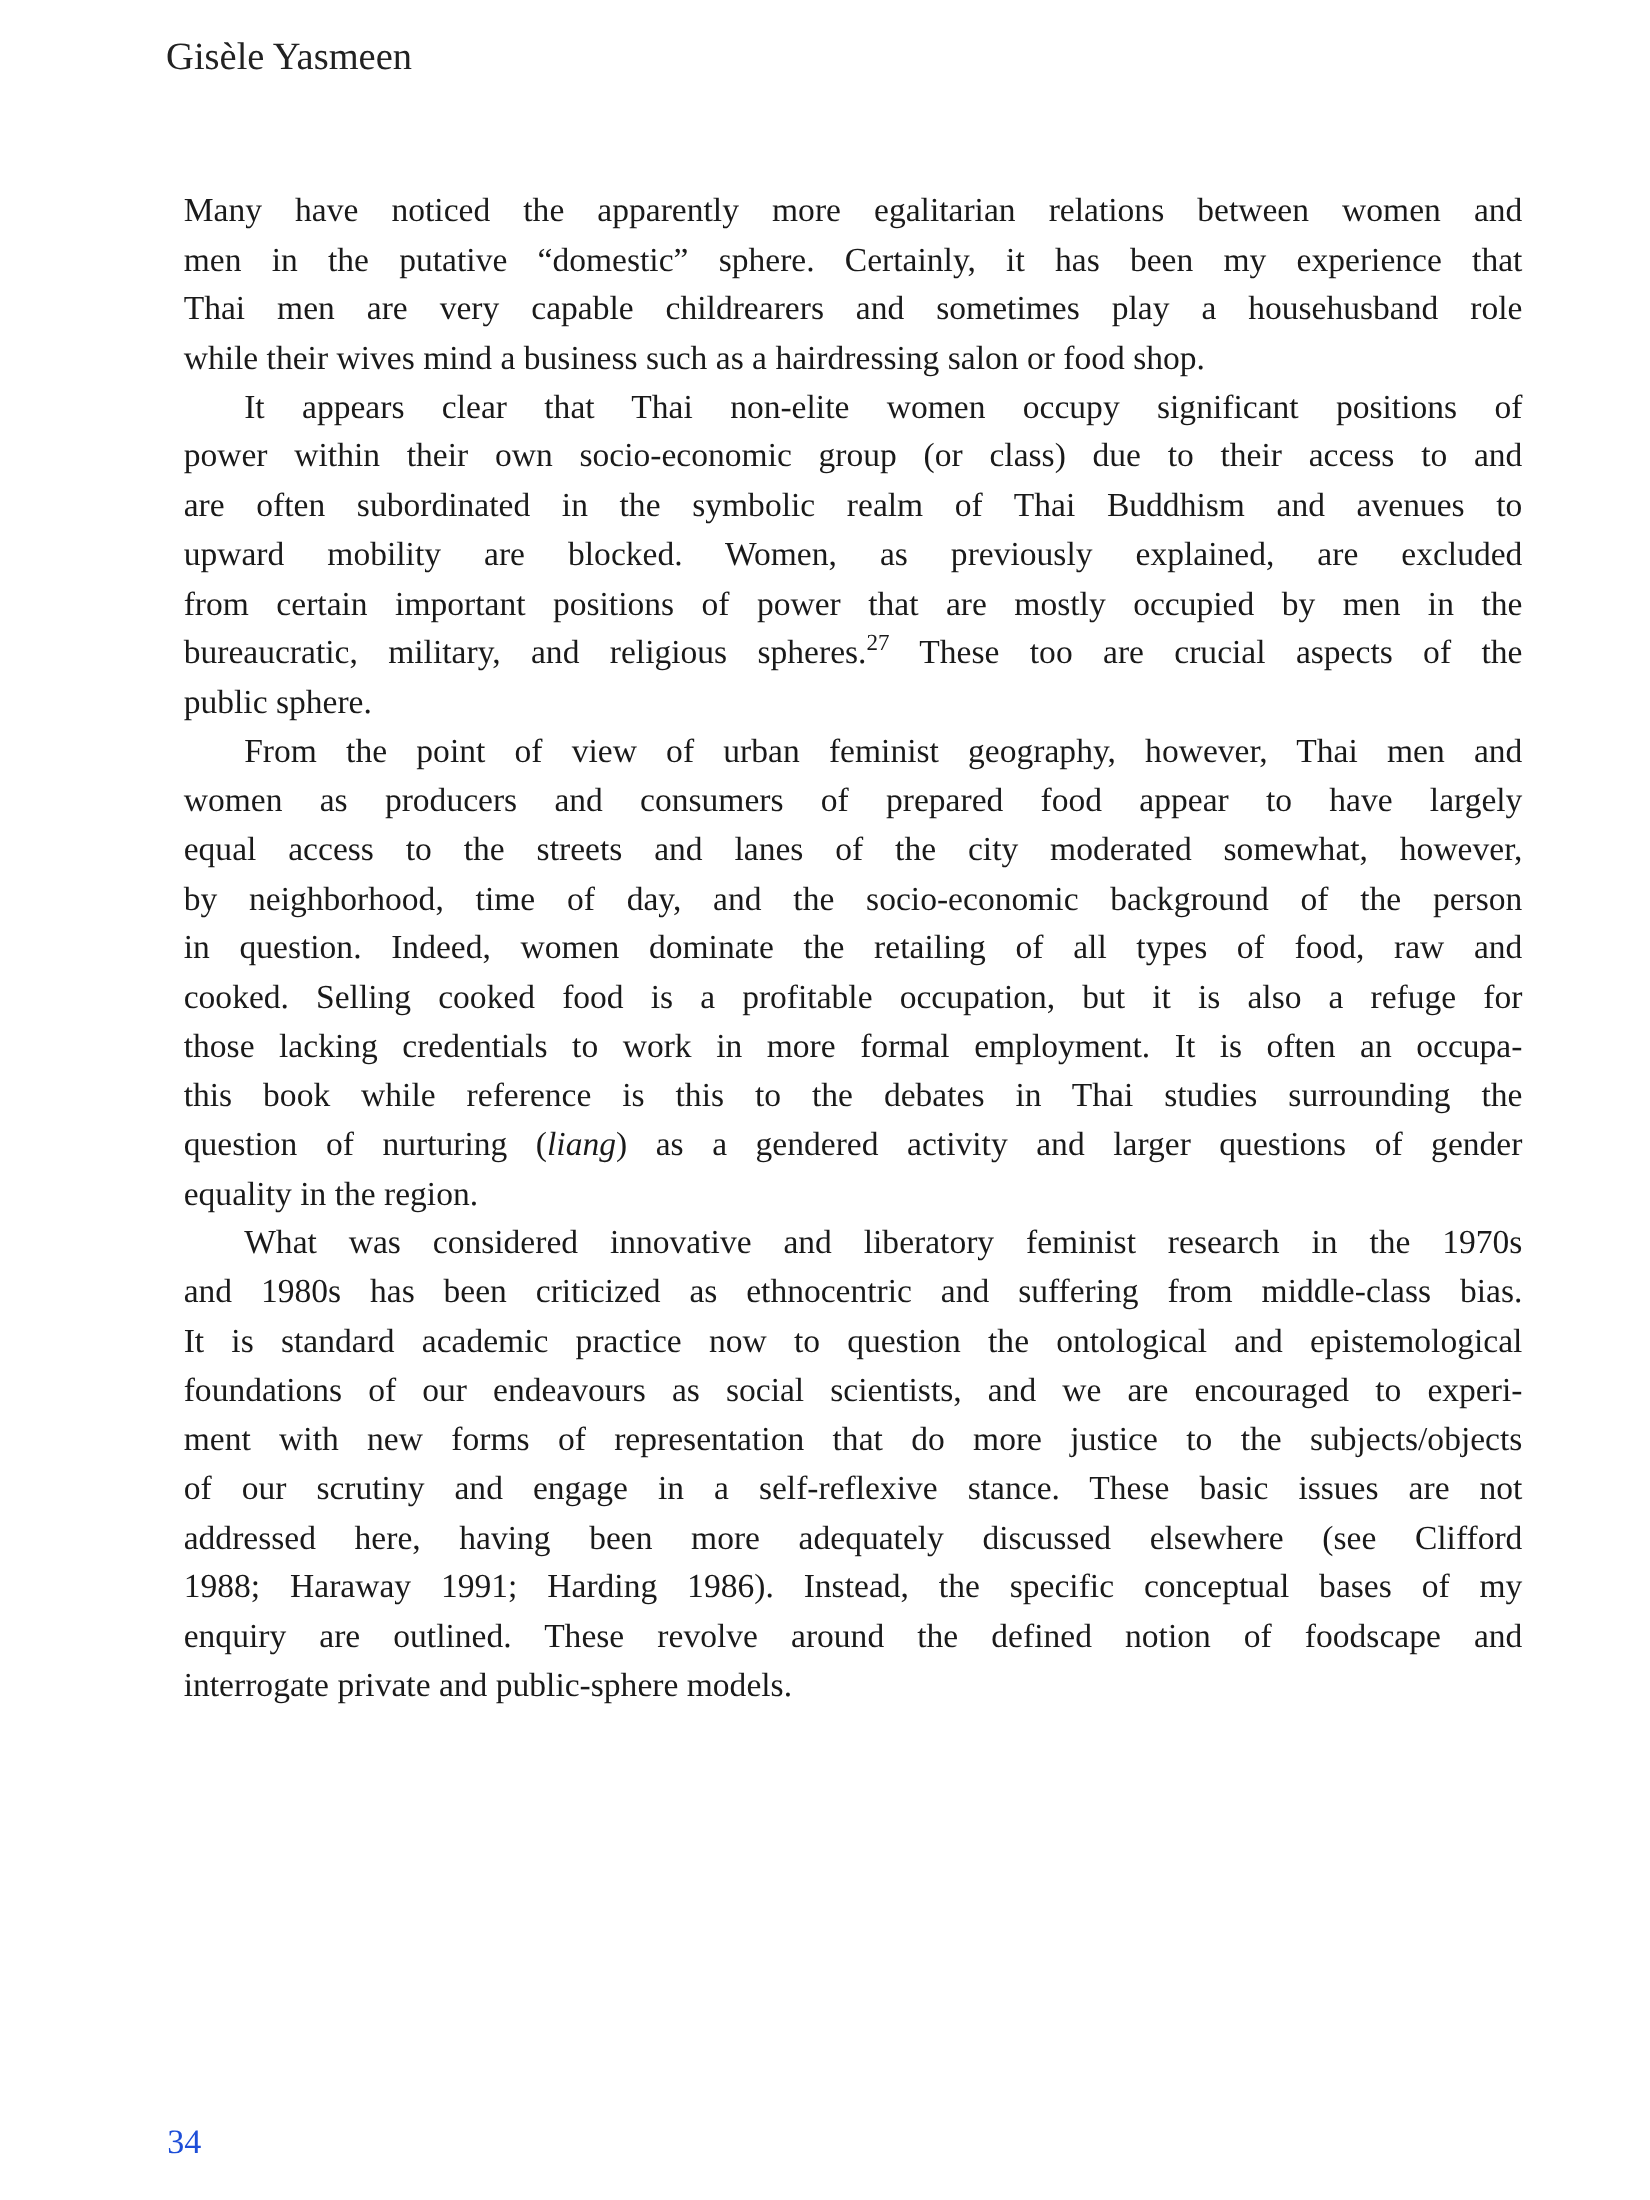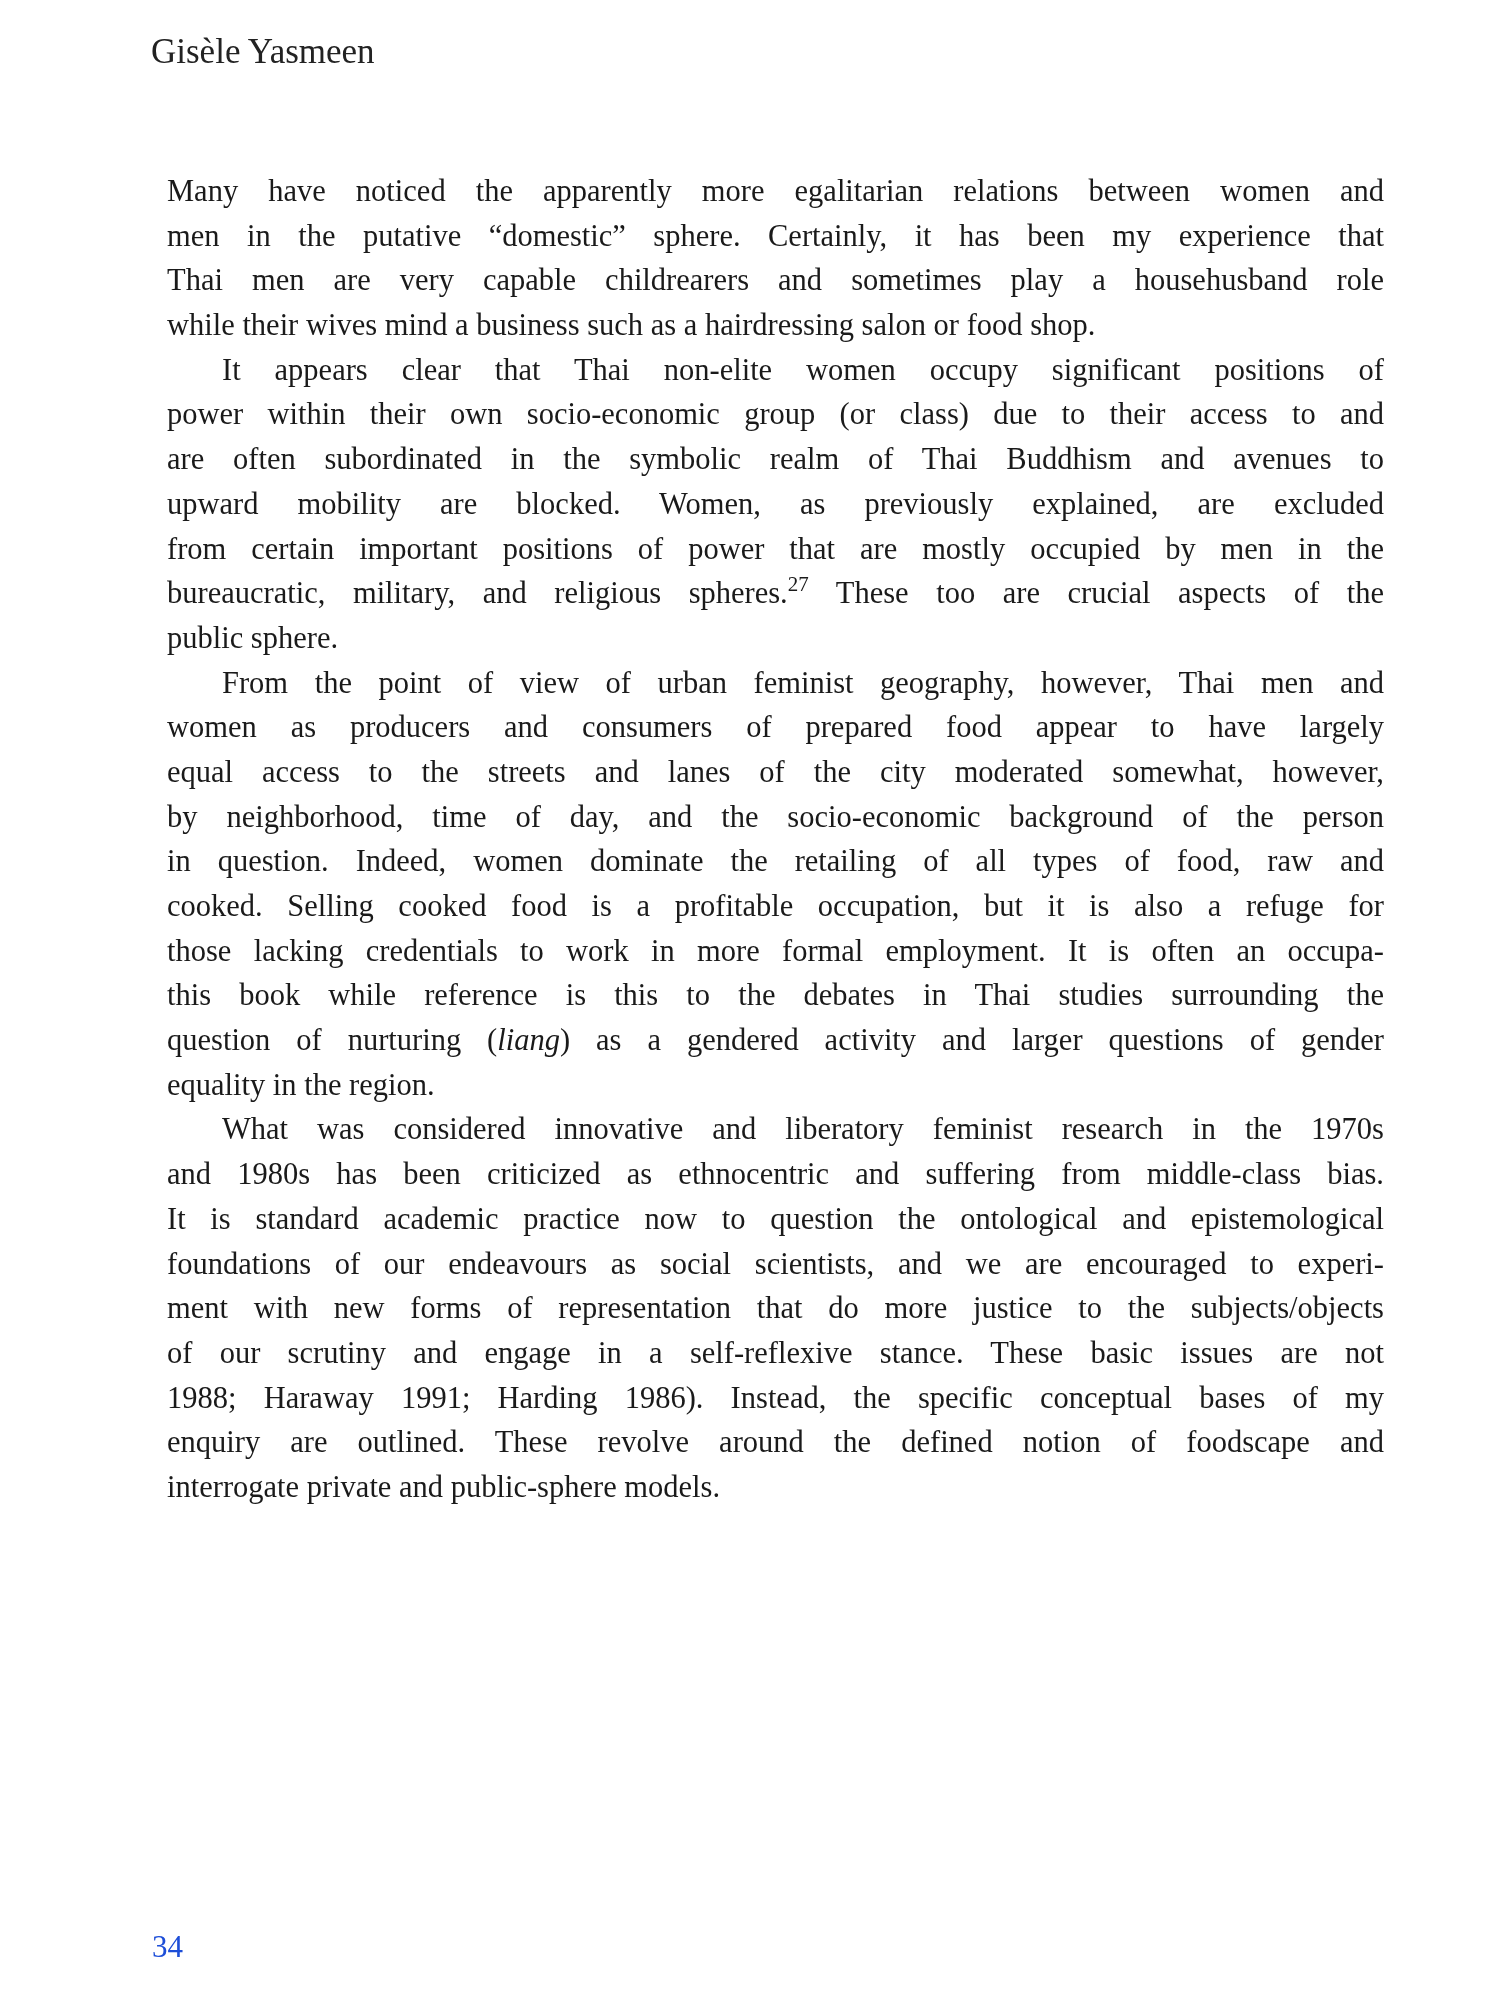--- a/index.html
+++ b/index.html
@@ -45,19 +45,20 @@
       <span class="line">question of nurturing (<em>liang</em>) as a gendered activity and larger questions of gender</span>
       <span class="line last">equality in the region.</span>
     </div>
     <div>
       <span class="line indent">What was considered innovative and liberatory feminist research in the 1970s</span>
       <span class="line">and 1980s has been criticized as ethnocentric and suffering from middle-class bias.</span>
       <span class="line">It is standard academic practice now to question the ontological and epistemological</span>
       <span class="line">foundations of our endeavours as social scientists, and we are encouraged to experi-</span>
       <span class="line">ment with new forms of representation that do more justice to the subjects/objects</span>
       <span class="line">of our scrutiny and engage in a self-reflexive stance. These basic issues are not</span>
+      <span class="line">addressed here, having been more adequately discussed elsewhere (see Clifford</span>
       <span class="line">1988; Haraway 1991; Harding 1986). Instead, the specific conceptual bases of my</span>
       <span class="line">enquiry are outlined. These revolve around the defined notion of foodscape and</span>
       <span class="line last">interrogate private and public-sphere models.</span>
     </div>
   </div>
 
 <div class="folio">34</div>
 
 </body></html>

